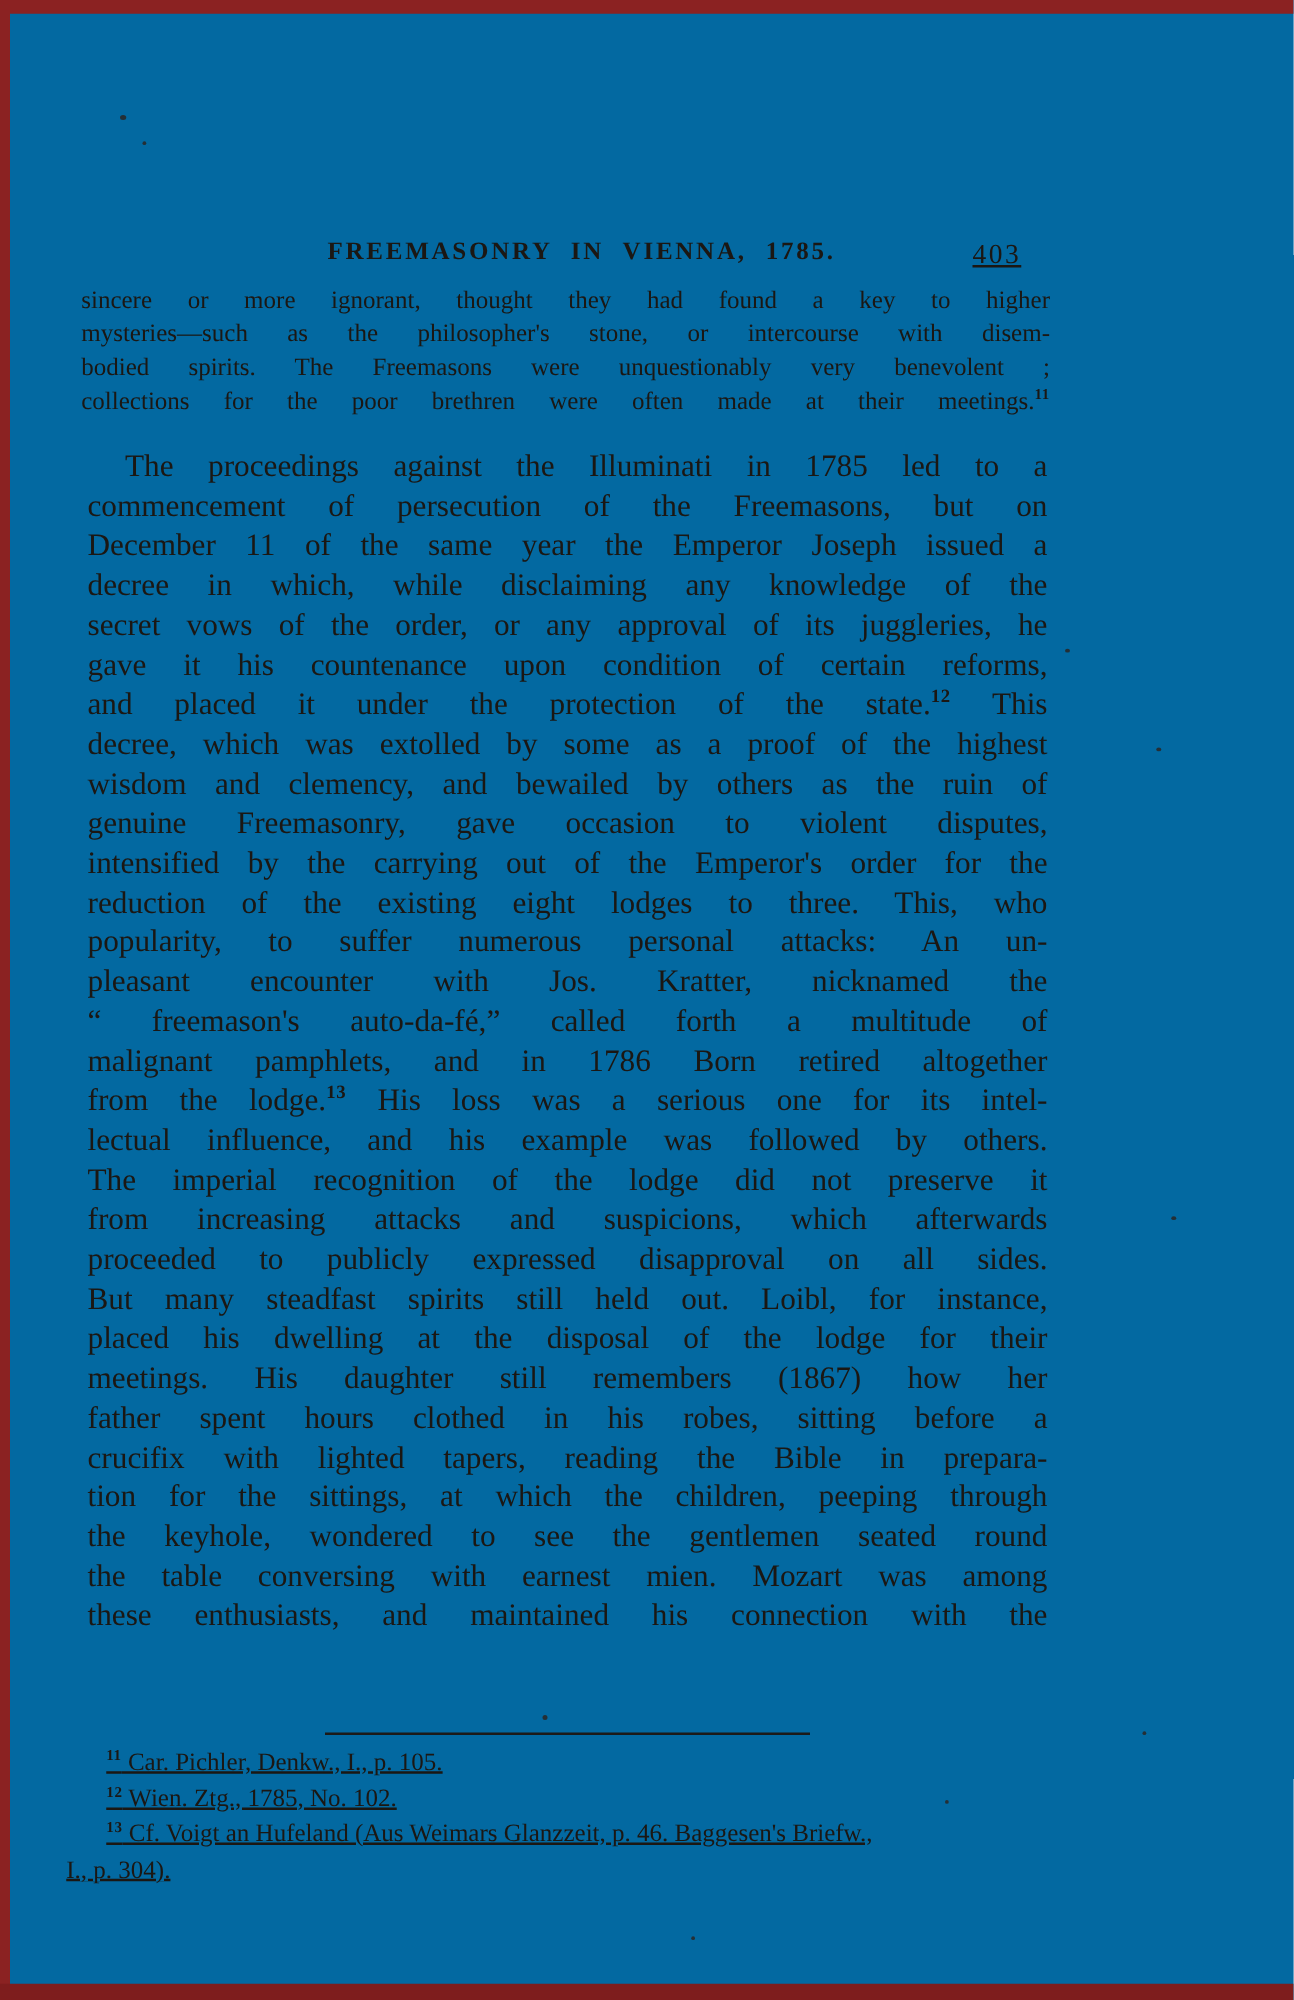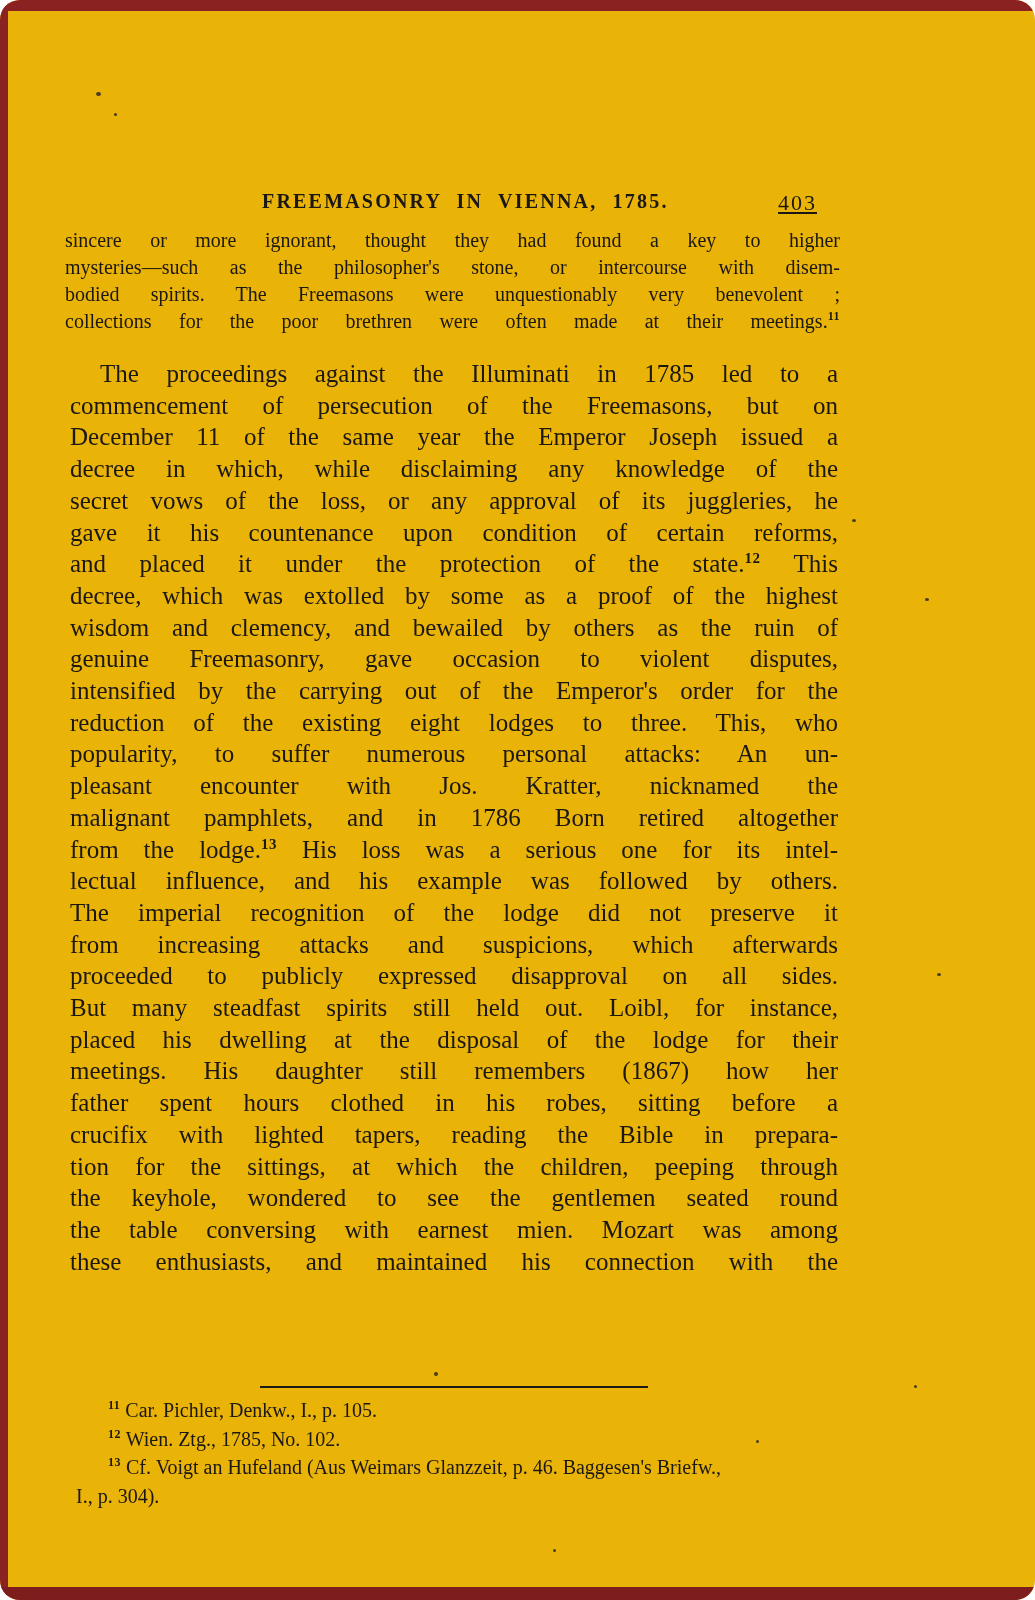--- a/index.html
+++ b/index.html
@@ -1,24 +1,23 @@
 <!DOCTYPE html>
 <html><head>
 <meta charset="utf-8">
 <style>
   html, body { margin: 0; padding: 0; background: #ffffff; }
   .page {
     position: relative;
     width: 1035px;
     height: 1600px;
-    background: #eab308;
+    background: #0369a1;
     font-family: "Liberation Serif", serif;
     color: #1b1713;
     overflow: hidden;
-    border-radius: 20px;
   }
   
   .edge { position: absolute; background: #8b2222; }
   .edge-top    { left: 0; top: 0; width: 100%; height: 11px; }
   .edge-left   { left: 0; top: 0; width: 8px; height: 100%; }
   .edge-bottom { left: 0; bottom: 0; width: 100%; height: 13px; background:#7e1d1d; }
 
   .running-head { position: absolute; top: 190px; left: 0; width: 100%; height: 30px; }
   .head-title {
     position: absolute; left: 262px; top: 0;
@@ -37,21 +36,21 @@
 
   .main-par { position: absolute; top: 358px; left: 70px; width: 768px; }
   .main-line {
     font-size: 25px; line-height: 31.7px;
     text-align: justify; text-align-last: justify;
   }
   .main-line.indent { padding-left: 30px; }
 
   .fn-rule { position: absolute; left: 260px; top: 1386px; width: 388px; height: 2px; background: #1c1a18; }
 
-  .footnotes { position: absolute; top: 1396px; left: 76px; width: 785px; }
+  .footnotes { position: absolute; top: 1396px; left: 53px; width: 785px; text-decoration: underline; }
   .fn-line { font-size: 20px; line-height: 28.5px; text-align: left; }
   .fn-line.indent { padding-left: 32px; }
 
   sup { font-size: 0.6em; line-height: 0; vertical-align: super; font-weight: 700; letter-spacing: 0.5px; }
 
   .speck { position: absolute; background: #2a2623; border-radius: 50%; opacity: 0.85; }
 </style>
 </head>
 <body>
 
@@ -71,30 +70,31 @@
       <div class="small-line">mysteries—such as the philosopher's stone, or intercourse with disem-</div>
       <div class="small-line">bodied spirits.  The Freemasons were unquestionably very benevolent ;</div>
       <div class="small-line">collections for the poor brethren were often made at their meetings.<sup>11</sup></div>
     </section>
 
   <section class="main-par">
       <div class="main-line indent">The proceedings against the Illuminati in 1785 led to a</div>
       <div class="main-line">commencement of persecution of the Freemasons, but on</div>
       <div class="main-line">December 11 of the same year the Emperor Joseph issued a</div>
       <div class="main-line">decree in which, while disclaiming any knowledge of the</div>
-      <div class="main-line">secret vows of the loss, or any approval of its juggleries, he</div>
+      <div class="main-line">secret vows of the order, or any approval of its juggleries, he</div>
       <div class="main-line">gave it his countenance upon condition of certain reforms,</div>
       <div class="main-line">and placed it under the protection of the state.<sup>12</sup>  This</div>
       <div class="main-line">decree, which was extolled by some as a proof of the highest</div>
       <div class="main-line">wisdom and clemency, and bewailed by others as the ruin of</div>
       <div class="main-line">genuine Freemasonry, gave occasion to violent disputes,</div>
       <div class="main-line">intensified by the carrying out of the Emperor's order for the</div>
       <div class="main-line">reduction of the existing eight lodges to three.  This, who</div>
       <div class="main-line">popularity, to suffer numerous personal attacks:  An un-</div>
       <div class="main-line">pleasant encounter with Jos.  Kratter, nicknamed the</div>
+      <div class="main-line">“ freemason's auto-da-fé,” called forth a multitude of</div>
       <div class="main-line">malignant pamphlets, and in 1786 Born retired altogether</div>
       <div class="main-line">from the lodge.<sup>13</sup>  His loss was a serious one for its intel-</div>
       <div class="main-line">lectual influence, and his example was followed by others.</div>
       <div class="main-line">The imperial recognition of the lodge did not preserve it</div>
       <div class="main-line">from increasing attacks and suspicions, which afterwards</div>
       <div class="main-line">proceeded to publicly expressed disapproval on all sides.</div>
       <div class="main-line">But many steadfast spirits still held out.  Loibl, for instance,</div>
       <div class="main-line">placed his dwelling at the disposal of the lodge for their</div>
       <div class="main-line">meetings.  His daughter still remembers (1867) how her</div>
       <div class="main-line">father spent hours clothed in his robes, sitting before a</div>

